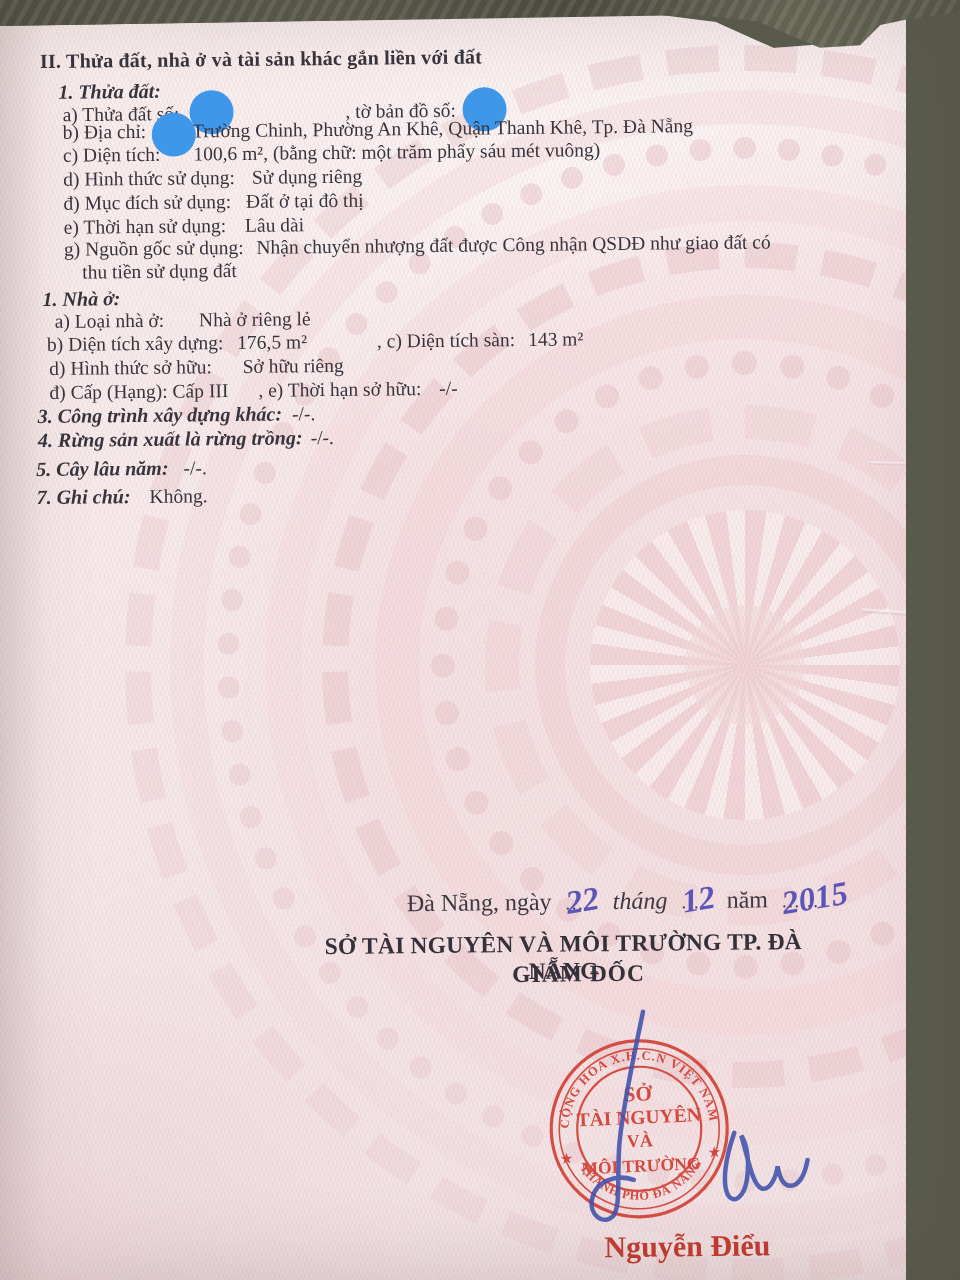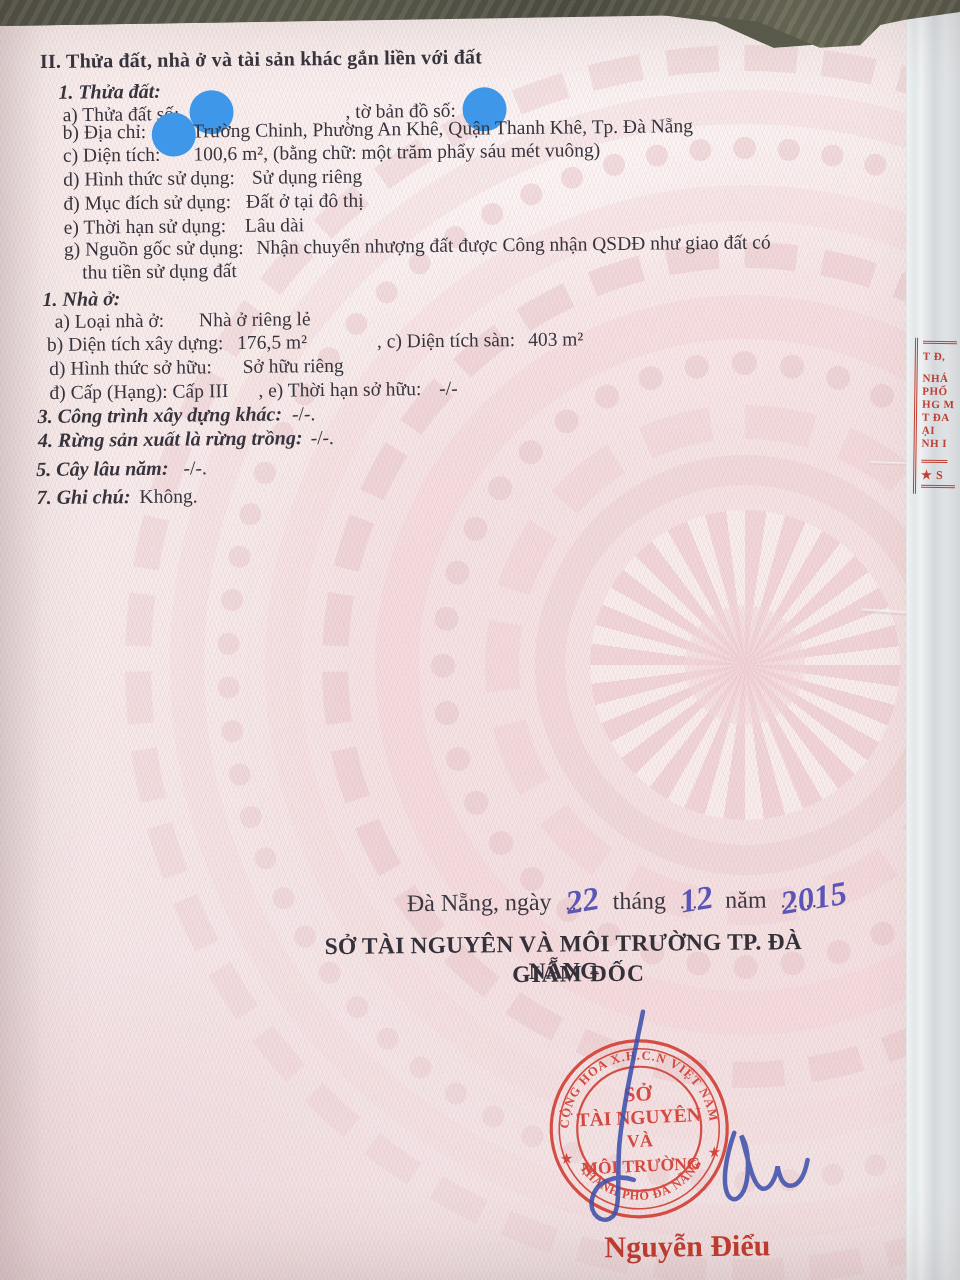--- a/index.html
+++ b/index.html
@@ -124,35 +124,20 @@
     background:
       repeating-linear-gradient(118deg, rgba(235,235,215,0.08) 0 5px, rgba(15,15,8,0.06) 5px 12px),
       linear-gradient(95deg,#53544a,#5d5f50 35%,#4f5146 60%,#6c6c5a 82%,#5a5c4c);
   }
 </style>
 </head>
 <body>
 
 <div class="photo">
 
-  <div class="side-stack">
-    <div class="edge-text">
-      <div class="edge-rule"></div>
-      <div class="frag first">T Đ,</div>
-      <div class="frag">NHÁ</div>
-      <div class="frag">PHỐ</div>
-      <div class="frag">HG M</div>
-      <div class="frag">T ĐA</div>
-      <div class="frag">ẠI</div>
-      <div class="frag">NH I</div>
-      <div class="edge-rule short"></div>
-      <div class="frag star-row">★ S</div>
-      <div class="edge-rule"></div>
-    </div>
-  </div>
 
   <div class="page">
 
     <div class="emblem">
       <div class="ring r1"></div>
       <div class="ring r2"></div>
       <div class="ring r3"></div>
       <div class="ring r4"></div>
       <div class="ring r5"></div>
       <div class="ring r6"></div>
@@ -209,21 +194,21 @@
       </div>
 
       <div class="line sechead" style="left:40px; top:288px;">1. Nhà ở:</div>
 
       <div class="line" style="left:52px; top:310px;">
         <span class="lbl">a) Loại nhà ở:</span>
         <span class="val" style="margin-left:30px;">Nhà ở riêng lẻ</span>
       </div>
 
       <div class="line" style="left:44px; top:333px;">
-        <span class="lbl">b) Diện tích xây dựng:</span><span class="val" style="margin-left:14px;">176,5 m²</span><span class="lbl" style="margin-left:70px;">, c) Diện tích sàn:</span><span class="val" style="margin-left:13px;">403 m²</span>
+        <span class="lbl">b) Diện tích xây dựng:</span><span class="val" style="margin-left:14px;">176,5 m²</span><span class="lbl" style="margin-left:70px;">, c) Diện tích sàn:</span><span class="val" style="margin-left:13px;">143 m²</span>
       </div>
 
       <div class="line" style="left:46px; top:357px;">
         <span class="lbl">d) Hình thức sở hữu:</span>
         <span class="val" style="margin-left:26px;">Sở hữu riêng</span>
       </div>
 
       <div class="line" style="left:46px; top:381px;">
         <span class="lbl">đ) Cấp (Hạng):</span><span class="val" style="margin-left:5px;">Cấp III</span><span class="lbl" style="margin-left:30px;">, e) Thời hạn sở hữu:</span><span class="val" style="margin-left:18px;">-/-</span>
       </div>
@@ -235,27 +220,27 @@
       <div class="line itemline" style="left:34px; top:429px;">
         <span>4. Rừng sản xuất là rừng trồng:</span>
         <span class="val" style="margin-left:3px;">-/-.</span>
       </div>
       <div class="line itemline" style="left:32px; top:458px;">
         <span>5. Cây lâu năm:</span>
         <span class="val" style="margin-left:10px;">-/-.</span>
       </div>
       <div class="line itemline" style="left:32px; top:486px;">
         <span>7. Ghi chú:</span>
-        <span class="val" style="margin-left:4px;">Không.</span>
+        <span class="val" style="margin-left:14px;">Không.</span>
       </div>
 
       <div class="line dateline" style="left:398px; top:896px;">
         <span>Đà Nẵng, ngày</span>
         <span class="hw-group" style="margin-left:8px;"><span class="dots">.....</span><span class="hand">22</span></span>
-        <span style="margin-left:10px;">tháng</span>
+        <span style="margin-left:10px;font-style:italic;">tháng</span>
         <span class="hw-group" style="margin-left:8px;"><span class="dots">.....</span><span class="hand">12</span></span>
         <span style="margin-left:8px;">năm</span>
         <span class="hw-group" style="margin-left:8px;"><span class="dots">......</span><span class="hand">2015</span></span>
       </div>
 
       <div class="authority">SỞ TÀI NGUYÊN VÀ MÔI TRƯỜNG TP. ĐÀ NẴNG</div>
       <div class="position-title">GIÁM ĐỐC</div>
 
       <svg class="stamp-svg" width="200" height="200" viewBox="-100 -100 200 200">
         <g fill="none" stroke="#d24237" opacity="0.92">

